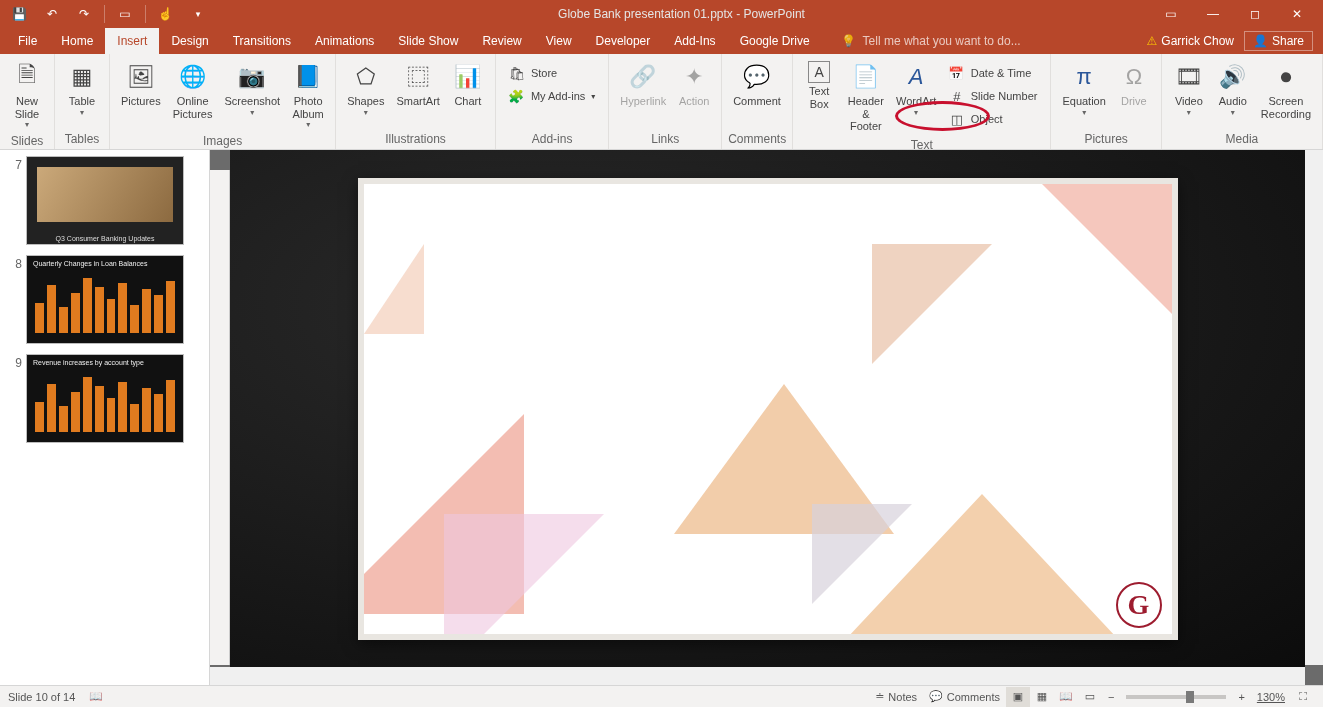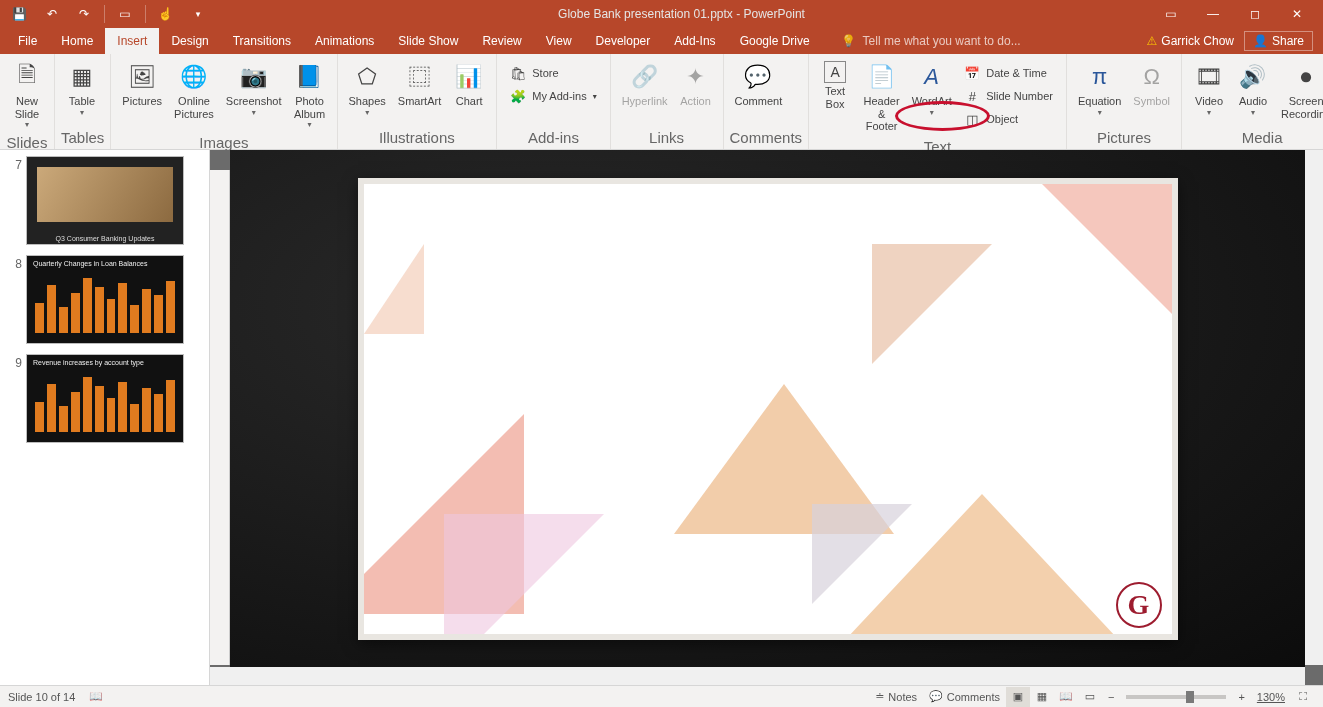--- a/index.html
+++ b/index.html
@@ -20,21 +20,21 @@
 .tab.active { background: #f3f2f1; color: #b7472a; }
 .tellme { flex: 1; display: flex; align-items: center; padding-left: 20px; color: rgba(255,255,255,0.7); gap:6px;}
 .user-area { display: flex; align-items: center; gap: 10px; padding-right: 4px; }
 .user-name { color: #fff; display:flex; align-items:center; gap:4px;}
 .share-btn { background: #b7472a; border:1px solid rgba(255,255,255,0.4); padding: 2px 8px; color:#fff; display:flex; align-items:center; gap:4px; cursor:pointer;}
 
 
 .ribbon { height: 96px; background: #f3f2f1; border-bottom: 1px solid #d6d6d6; display: flex; position: relative; }
 .group { border-right: 1px solid #e1dfdd; padding: 2px 6px 0 6px; display: flex; flex-direction: column; }
 .group-content { flex: 1; display: flex; align-items: flex-start; gap: 2px; padding-top: 2px; }
-.group-label { text-align: center; font-size: 15px; color: #666; padding: 2px 0 3px 0; }
+.group-label { text-align: center; font-size: 12px; color: #666; padding: 2px 0 3px 0; }
 .rbtn { display: flex; flex-direction: column; align-items: center; justify-content: flex-start; padding: 2px 4px; cursor: pointer; border: 1px solid transparent; min-width: 40px; }
 .rbtn .icon { width: 32px; height: 32px; display:flex; align-items:center; justify-content:center; font-size: 22px; }
 .rbtn .lbl { font-size: 11px; text-align: center; line-height: 1.15; margin-top: 2px; white-space: pre-line; }
 .rbtn.disabled { opacity: 0.45; cursor: default; }
 .rbtn .drop { font-size: 8px; color: #666; }
 
 .small-stack { display: flex; flex-direction: column; gap: 1px; padding-top: 4px; }
 .smallbtn { display: flex; align-items: center; gap: 6px; padding: 2px 6px; cursor: pointer; border: 1px solid transparent; font-size: 11px; white-space: nowrap; }
 .smallbtn .sicon { width: 16px; height: 16px; display:flex; align-items:center; justify-content:center; font-size:13px; }
 
@@ -287,21 +287,21 @@
 
   <div class="group">
     <div class="group-content">
       <div class="rbtn">
         <div class="icon" style="color:#2b579a;">π</div>
         <div class="lbl">Equation</div>
         <div class="drop">▾</div>
       </div>
       <div class="rbtn disabled">
         <div class="icon">Ω</div>
-        <div class="lbl">Symbol</div>
+        <div class="lbl">Drive</div>
       </div>
     </div>
     <div class="group-label">Pictures</div>
   </div>
 
   <div class="group">
     <div class="group-content">
       <div class="rbtn">
         <div class="icon">🎞</div>
         <div class="lbl">Video</div>

